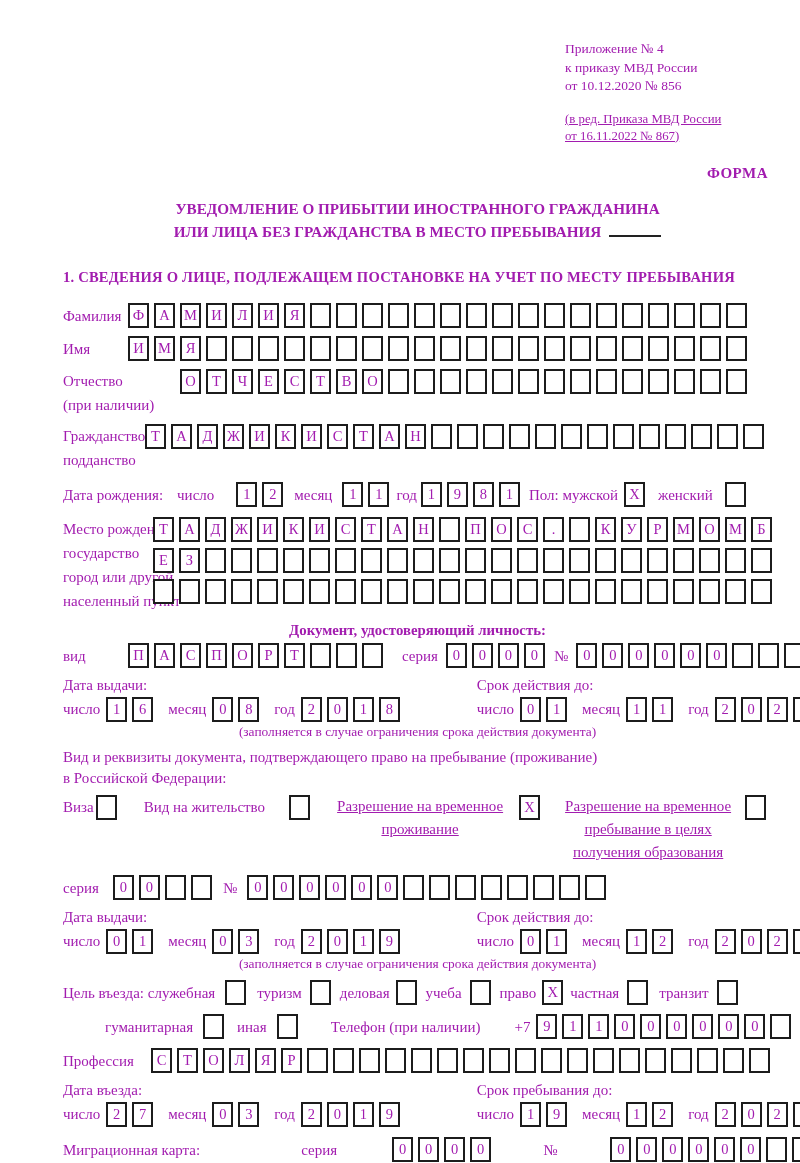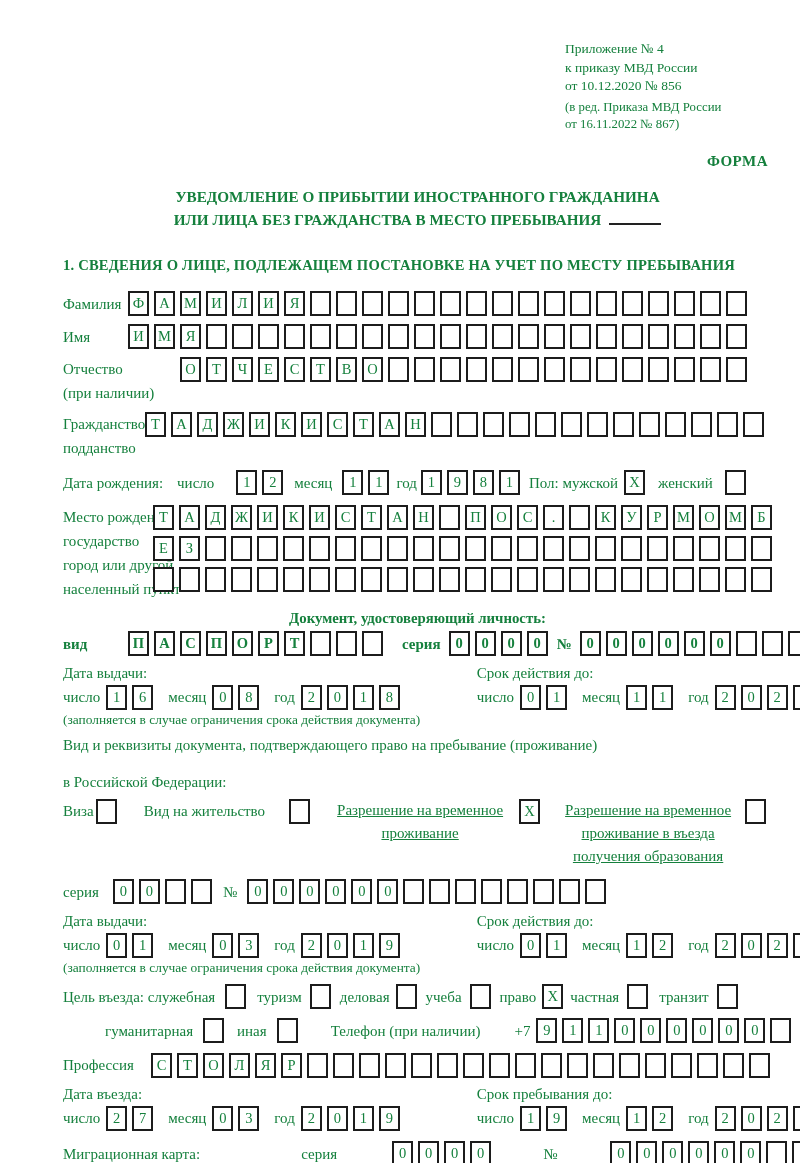--- a/index.html
+++ b/index.html
@@ -1,22 +1,22 @@
 <!DOCTYPE html>
 <html><head>
 <meta charset="utf-8">
 <style>
   html,body{margin:0;padding:0;background:#e8e8e8;}
   .page{
     width:800px;height:1163px;margin:0 auto;background:#ffffff;
-    font-family:"Liberation Serif", serif;color:#15803d;position:relative;
+    font-family:"Liberation Serif", serif;color:#a21caf;position:relative;
     box-sizing:border-box;padding:40px 28px 0 63px;overflow:hidden;
   }
   .hdr{margin-left:502px;font-size:13.5px;line-height:1.38;}
-  .hdr .sub{font-size:12.8px;margin-top:3px;line-height:1.32;}
+  .hdr .sub{font-size:12.8px;margin-top:15px;line-height:1.32;text-decoration:underline;}
   .forma{text-align:right;font-weight:bold;font-size:15px;margin:20px 4px 0 0;letter-spacing:.5px;}
   .title{ text-align:center;font-weight:bold;font-size:15.2px;line-height:1.55;margin-top:15px;}
   .uline{display:inline-block;width:52px;border-bottom:2px solid #222;height:12px;margin-left:8px;}
   .sec{font-weight:bold;font-size:14.6px;margin-top:25px;letter-spacing:.2px;}
   .row{display:flex;align-items:flex-start;margin-top:7px;}
   .lbl{font-size:15px;line-height:26px;white-space:nowrap;}
   .lblcol{flex:none;font-size:15px;line-height:24px;white-space:nowrap;}
   .cells{display:inline-flex;flex-wrap:nowrap;}
   .cell{
     flex:none;display:inline-block;width:17px;height:21px;border:2px solid #1c1c1c;
@@ -29,21 +29,21 @@
   .w88{width:88px;flex:none;}
   .w85{width:85px;flex:none;}
   .dochead{text-align:center;font-weight:bold;font-size:14.8px;margin-top:9px;}
   .inlgap{display:inline-block;width:14px;}
   .dates-row{display:flex;margin-top:8px;}
   .dgroup{display:flex;flex-direction:column;}
   .dgroup .dtitle{font-size:15px;margin-bottom:3px;}
   .dfields{display:flex;align-items:center;}
   .dfields .lbl{margin-right:6px;line-height:25px;}
   .dfields .grp{margin-right:10px;display:inline-flex;}
-  .dnote{font-size:13.4px;text-align:left;margin-top:2px;padding-right:0px;white-space:nowrap;}
+  .dnote{font-size:13.4px;text-align:center;margin-top:2px;padding-right:0px;white-space:nowrap;}
   .plain{font-size:15px;margin-top:9px;}
   .chkrow{display:flex;align-items:flex-start;margin-top:8px;}
   .chkitem{display:flex;align-items:flex-start;}
   .chklbl{font-size:15px;line-height:25px;margin-right:8px;white-space:nowrap;}
   .chklbl.multi{text-align:center;line-height:1.55;white-space:normal;text-decoration:underline;}
   .vgap6{height:6px;}
 </style>
 </head>
 <body>
 
@@ -311,21 +311,21 @@
           <span class="cell"></span>
           <span class="cell"></span>
           <span class="cell"></span>
           <span class="cell"></span>
         </span>
     </span>
   </div>
 
   <div class="dochead">Документ, удостоверяющий личность:</div>
 
-  <div class="row" style="margin-top:4px;align-items:flex-start;font-weight:bold;">
+  <div class="row" style="margin-top:4px;align-items:flex-start;">
     <span class="lbl w65">вид</span>
     <span class="cells">
         <span class="cell">П</span>
         <span class="cell">А</span>
         <span class="cell">С</span>
         <span class="cell">П</span>
         <span class="cell">О</span>
         <span class="cell">Р</span>
         <span class="cell">Т</span>
         <span class="cell"></span>
@@ -395,21 +395,21 @@
             <span class="cell">0</span>
             <span class="cell">2</span>
             <span class="cell">5</span>
           </span>
       </div>
     </div>
   </div>
   <div class="dnote">(заполняется в случае ограничения срока действия документа)</div>
 
   <div class="plain">Вид и реквизиты документа, подтверждающего право на пребывание (проживание)</div>
-  <div class="plain" style="margin-top:20px;">в Российской Федерации:</div>
+  <div class="plain" style="margin-top:4px;">в Российской Федерации:</div>
 
   <div class="chkrow">
     <div class="chkitem">
       <span class="chklbl" style="margin-right:2px;">Виза</span>
       <span class="cells">
           <span class="cell"></span>
         </span>
     </div>
     <div class="chkitem" style="margin-left:22px;">
       <span class="chklbl" style="margin-right:24px;">Вид на жительство</span>
@@ -422,21 +422,21 @@
         <span>Разрешение на временное</span><br>
         <span>проживание</span>
       </span>
       <span class="cells">
           <span class="cell">X</span>
         </span>
     </div>
     <div class="chkitem" style="margin-left:20px;">
       <span class="chklbl multi" style="margin-right:14px;">
         <span>Разрешение на временное</span><br>
-        <span>проживание в въезда</span><br>
+        <span>пребывание в целях</span><br>
         <span>получения образования</span>
       </span>
       <span class="cells">
           <span class="cell"></span>
         </span>
     </div>
   </div>
 
   <div class="row" style="margin-top:10px;align-items:center;">
     <span class="lbl" style="margin-right:14px;">серия</span>
@@ -562,21 +562,21 @@
         <span class="cell">0</span>
         <span class="cell">0</span>
         <span class="cell">0</span>
         <span class="cell">0</span>
         <span class="cell">0</span>
         <span class="cell">0</span>
         <span class="cell"></span>
       </span>
   </div>
 
-  <div class="row" style="margin-top:8px;align-items:flex-end;">
+  <div class="row" style="margin-top:8px;align-items:flex-start;">
     <span class="lbl w88">Профессия</span>
     <span class="cells">
         <span class="cell">С</span>
         <span class="cell">Т</span>
         <span class="cell">О</span>
         <span class="cell">Л</span>
         <span class="cell">Я</span>
         <span class="cell">Р</span>
         <span class="cell"></span>
         <span class="cell"></span>

